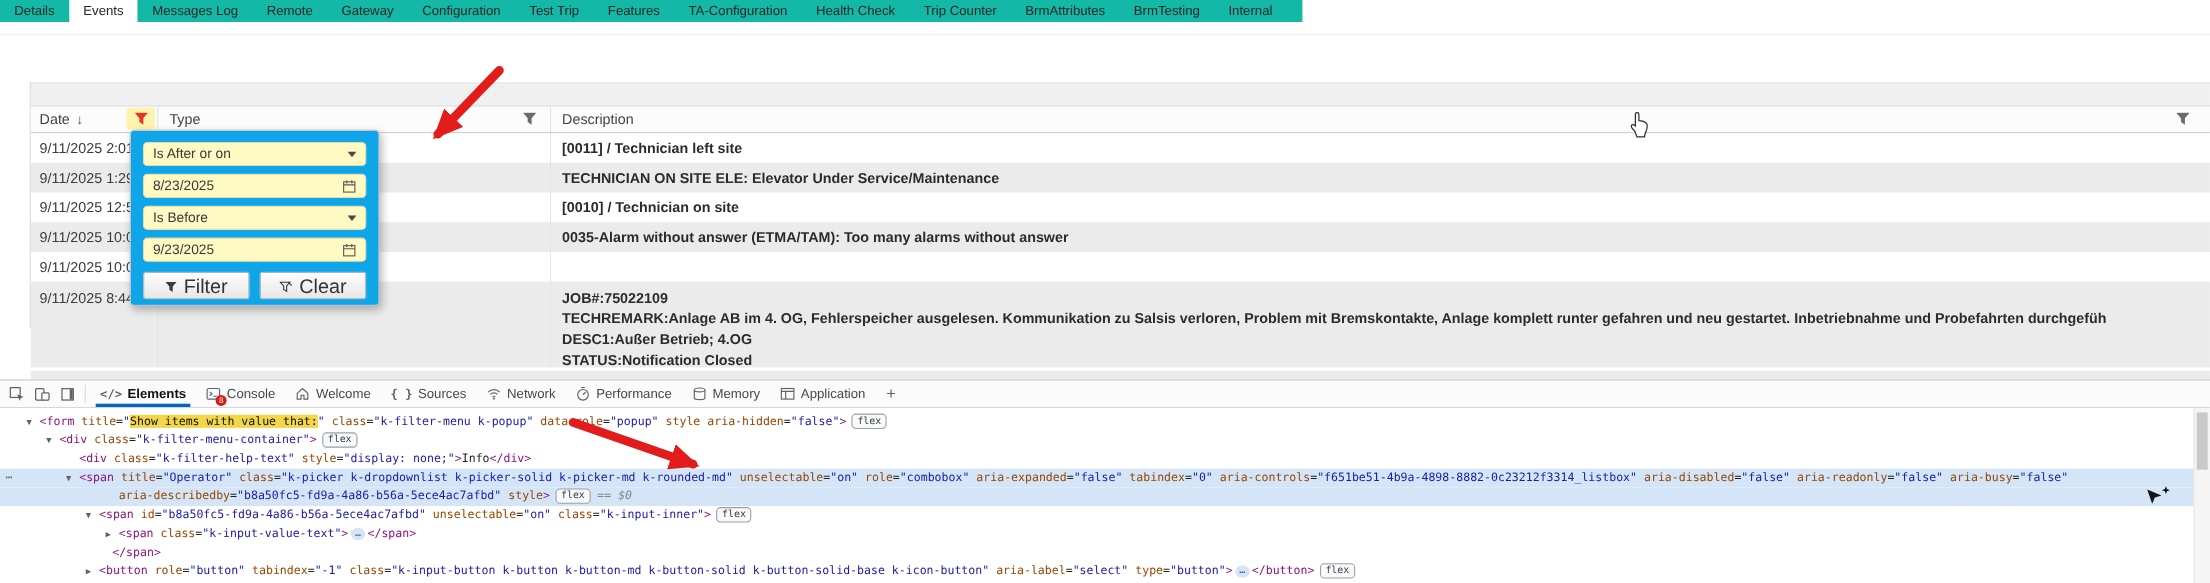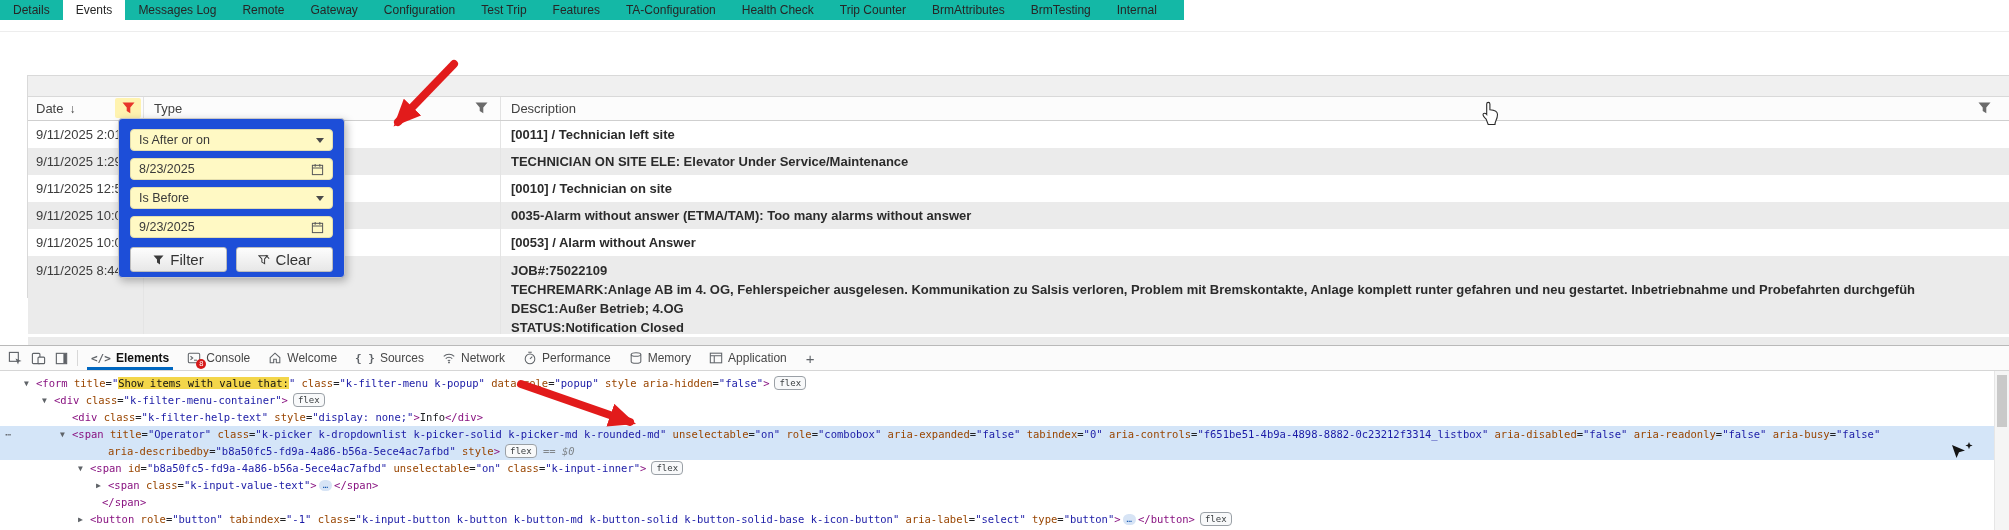--- a/index.html
+++ b/index.html
@@ -34,27 +34,27 @@
   .cell-type{width:357px;box-sizing:border-box;border-right:1px solid #e4e4e4}
   .cell-desc{flex:1;box-sizing:border-box;padding-left:10px;font-size:13px;font-weight:700;color:#2b2b2b;overflow:hidden;white-space:nowrap}
   .g-row:not(.tall) .desc-line{line-height:27px}
   .tall .cell-desc{padding-top:5px}
   .tall .desc-line{line-height:19px}
   .lnk{}
   .sep{text-decoration:none}
   .row-sliver{height:11px;background:#ebebeb;margin-top:3px}
 
   
-  .filter-popup{position:absolute;left:118px;top:118px;width:227px;height:160px;background:#1d4ed8;border:1px solid #c6c6c6;border-radius:4px;box-shadow:2px 3px 8px rgba(0,0,0,.28);z-index:10;box-sizing:border-box;padding:10px 11px}
+  .filter-popup{position:absolute;left:118px;top:118px;width:227px;height:160px;background:#0ea5e9;border:1px solid #c6c6c6;border-radius:4px;box-shadow:2px 3px 8px rgba(0,0,0,.28);z-index:10;box-sizing:border-box;padding:10px 11px}
   .fld{height:22px;border-radius:4px;background:#fff9c4;border:1px solid #e3ddae;display:flex;align-items:center;font-size:12.5px;color:#3a3a3a;padding:0 8px;box-sizing:border-box;margin-bottom:7px}
   .fld .flabel{white-space:nowrap;overflow:hidden}
   .caret{margin-left:auto;width:0;height:0;border-left:4.5px solid transparent;border-right:4.5px solid transparent;border-top:5px solid #4a4a4a}
   .cal{margin-left:auto;display:flex}
   .popup-buttons{display:flex;gap:9px;margin-top:9px}
-  .pbtn{flex:1;height:23px;border:1px solid #bdbdbd;border-radius:3px;background:linear-gradient(#fdfdfd,#e7e7e7);display:flex;align-items:center;justify-content:center;gap:6px;font-size:15px;color:#333;cursor:default}
+  .pbtn{flex:1;height:23px;border:1px solid #bdbdbd;border-radius:3px;background:linear-gradient(#fdfdfd,#e7e7e7);display:flex;align-items:flex-end;justify-content:center;gap:6px;font-size:18px;color:#333;cursor:default}
 
   
   .devtools{position:absolute;left:0;bottom:0;right:0;height:185px;border-top:1px solid #b9b9b9;background:#fff;box-sizing:border-box}
   .dt-toolbar{height:24px;display:flex;align-items:center;border-bottom:1px solid #d6d6d6;background:#fbfbfb;padding-left:4px}
   .dt-iconbtn{width:23px;height:23px;display:flex;align-items:center;justify-content:center}
   .dt-sep{width:1px;height:16px;background:#d8d8d8;margin:0 4px}
   .dt-tabs{display:flex;align-items:center;height:24px}
   .dt-tab{display:flex;align-items:center;gap:5px;height:24px;padding:0 9px;font-size:12px;color:#474747;position:relative;white-space:nowrap}
   .dt-tab.active{color:#101010;font-weight:700}
   .dt-tab.active::after{content:"";position:absolute;left:5px;right:5px;bottom:0;height:3px;background:#0067c0}
@@ -158,23 +158,20 @@
       <div class="g-row alt">
         <div class="cell-date">9/11/2025 10:07:48</div>
         <div class="cell-type"></div>
         <div class="cell-desc">
           <div class="desc-line"><span class="lnk">0035-Alarm without answer (ETMA/TAM): Too many alarms without answer</span></div>
         </div>
       </div>
       <div class="g-row">
         <div class="cell-date">9/11/2025 10:07:46</div>
         <div class="cell-type"></div>
-        <div class="cell-desc">
-          <div class="desc-line"><span class="lnk">[0053]</span><span class="sep"> / </span><span class="lnk">Alarm without Answer</span></div>
-        </div>
       </div>
       <div class="g-row alt tall">
         <div class="cell-date">9/11/2025 8:44:00 A</div>
         <div class="cell-type"></div>
         <div class="cell-desc">
           <div class="desc-line"><span class="lnk">JOB#:75022109</span></div>
           <div class="desc-line"><span class="lnk">TECHREMARK:Anlage AB im 4. OG, Fehlerspeicher ausgelesen. Kommunikation zu Salsis verloren, Problem mit Bremskontakte, Anlage komplett runter gefahren und neu gestartet. Inbetriebnahme und Probefahrten durchgefüh</span></div>
           <div class="desc-line"><span class="lnk">DESC1:Außer Betrieb; 4.OG</span></div>
           <div class="desc-line"><span class="lnk">STATUS:Notification Closed</span></div>
         </div>

